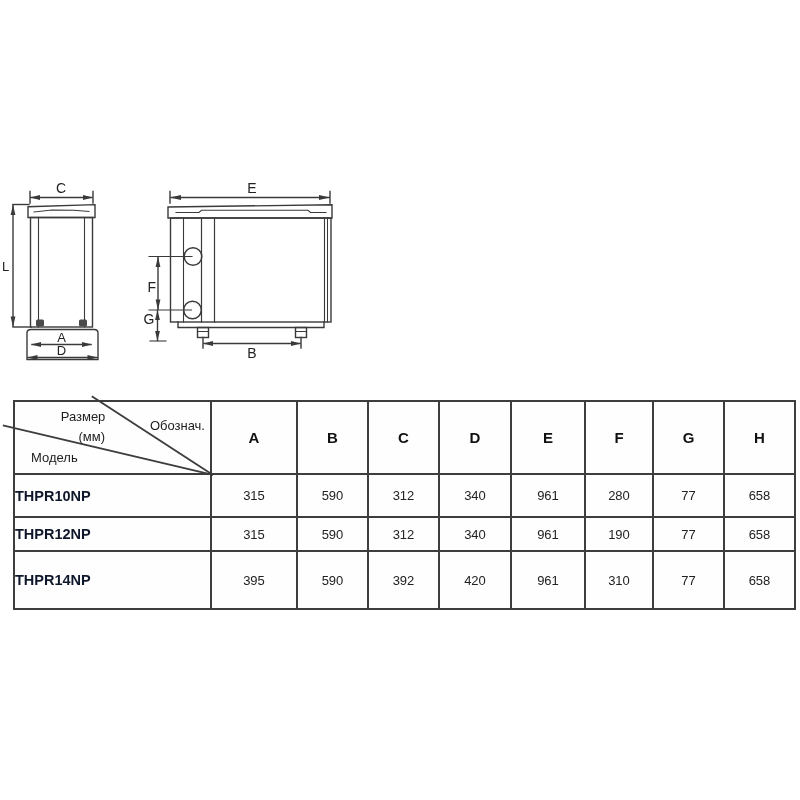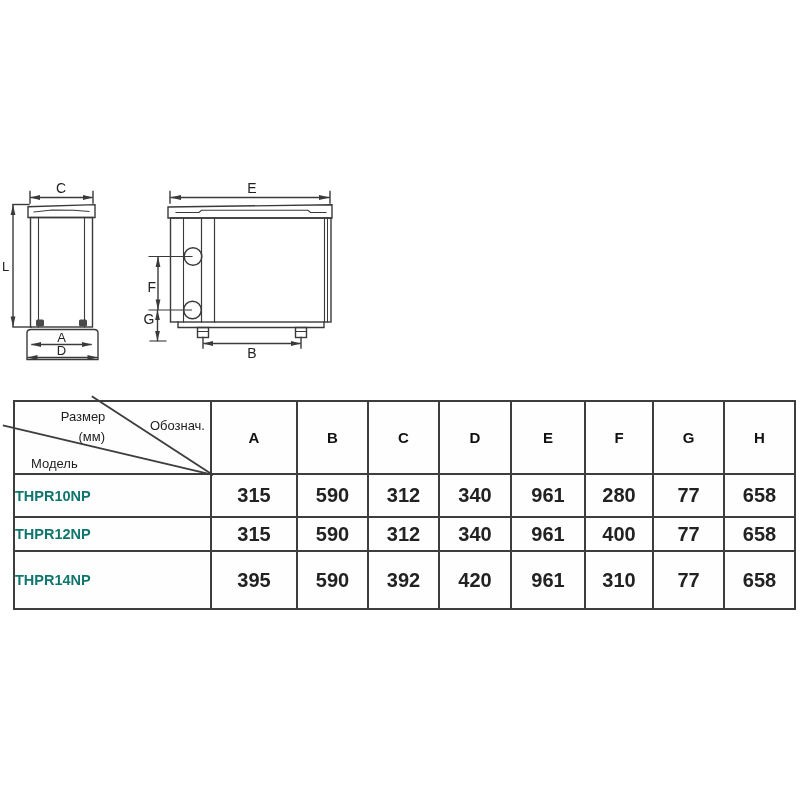--- a/index.html
+++ b/index.html
@@ -17,28 +17,28 @@
     border-collapse:collapse;table-layout:fixed;border-radius:15px;
   }
   table.dims th, table.dims td{
     border:2px solid #3d3d3d;overflow:visible;padding:0;background:#fefefe;
   }
   tr.hdr{height:73px;}
   tr.r1{height:43px;}
   tr.r2{height:34px;}
   tr.r3{height:58px;}
   th.colhead{font-size:15px;font-weight:bold;text-align:center;color:#111;}
-  td.model{font-size:14.5px;font-weight:bold;text-align:left;padding-left:15px;color:#0f766e;}
-  td.val{font-size:20px;font-weight:bold;text-align:center;color:#222;margin-top:32px;}
+  td.model{font-size:14.5px;font-weight:bold;text-align:left;padding-left:15px;color:#0f172a;}
+  td.val{font-size:13px;font-weight:normal;text-align:center;color:#222;margin-top:32px;}
   th.corner{position:relative;padding:0;font-weight:normal;}
   th.corner .lbl{position:absolute;font-size:13px;color:#1d1d1d;white-space:nowrap;}
   th.corner .lbl.size {left:36px;top:7px;width:64px;text-align:center;}
   th.corner .lbl.unit {left:36px;top:27px;width:54px;text-align:right;}
   th.corner .lbl.desig{right:5px;top:16px;}
-  th.corner .lbl.model{left:16px;top:54px;}
+  th.corner .lbl.model{left:16px;top:48px;}
   th.corner svg{position:absolute;left:0;top:0;width:100%;height:100%;overflow:visible;}
 </style>
 </head>
 <body>
 
 <div class="canvas">
 
   <svg class="drawings" width="800" height="395" viewBox="0 0 800 395">
 
     <g stroke="#3a3a3a" stroke-width="1.4" fill="none" stroke-linecap="square">
@@ -197,21 +197,21 @@
         <td class="val">658</td>
       </tr>
 
       <tr class="r2">
         <td class="model">THPR12NP</td>
         <td class="val">315</td>
         <td class="val">590</td>
         <td class="val">312</td>
         <td class="val">340</td>
         <td class="val">961</td>
-        <td class="val">400</td>
+        <td class="val">190</td>
         <td class="val">77</td>
         <td class="val">658</td>
       </tr>
 
       <tr class="r3">
         <td class="model">THPR14NP</td>
         <td class="val">395</td>
         <td class="val">590</td>
         <td class="val">392</td>
         <td class="val">420</td>

